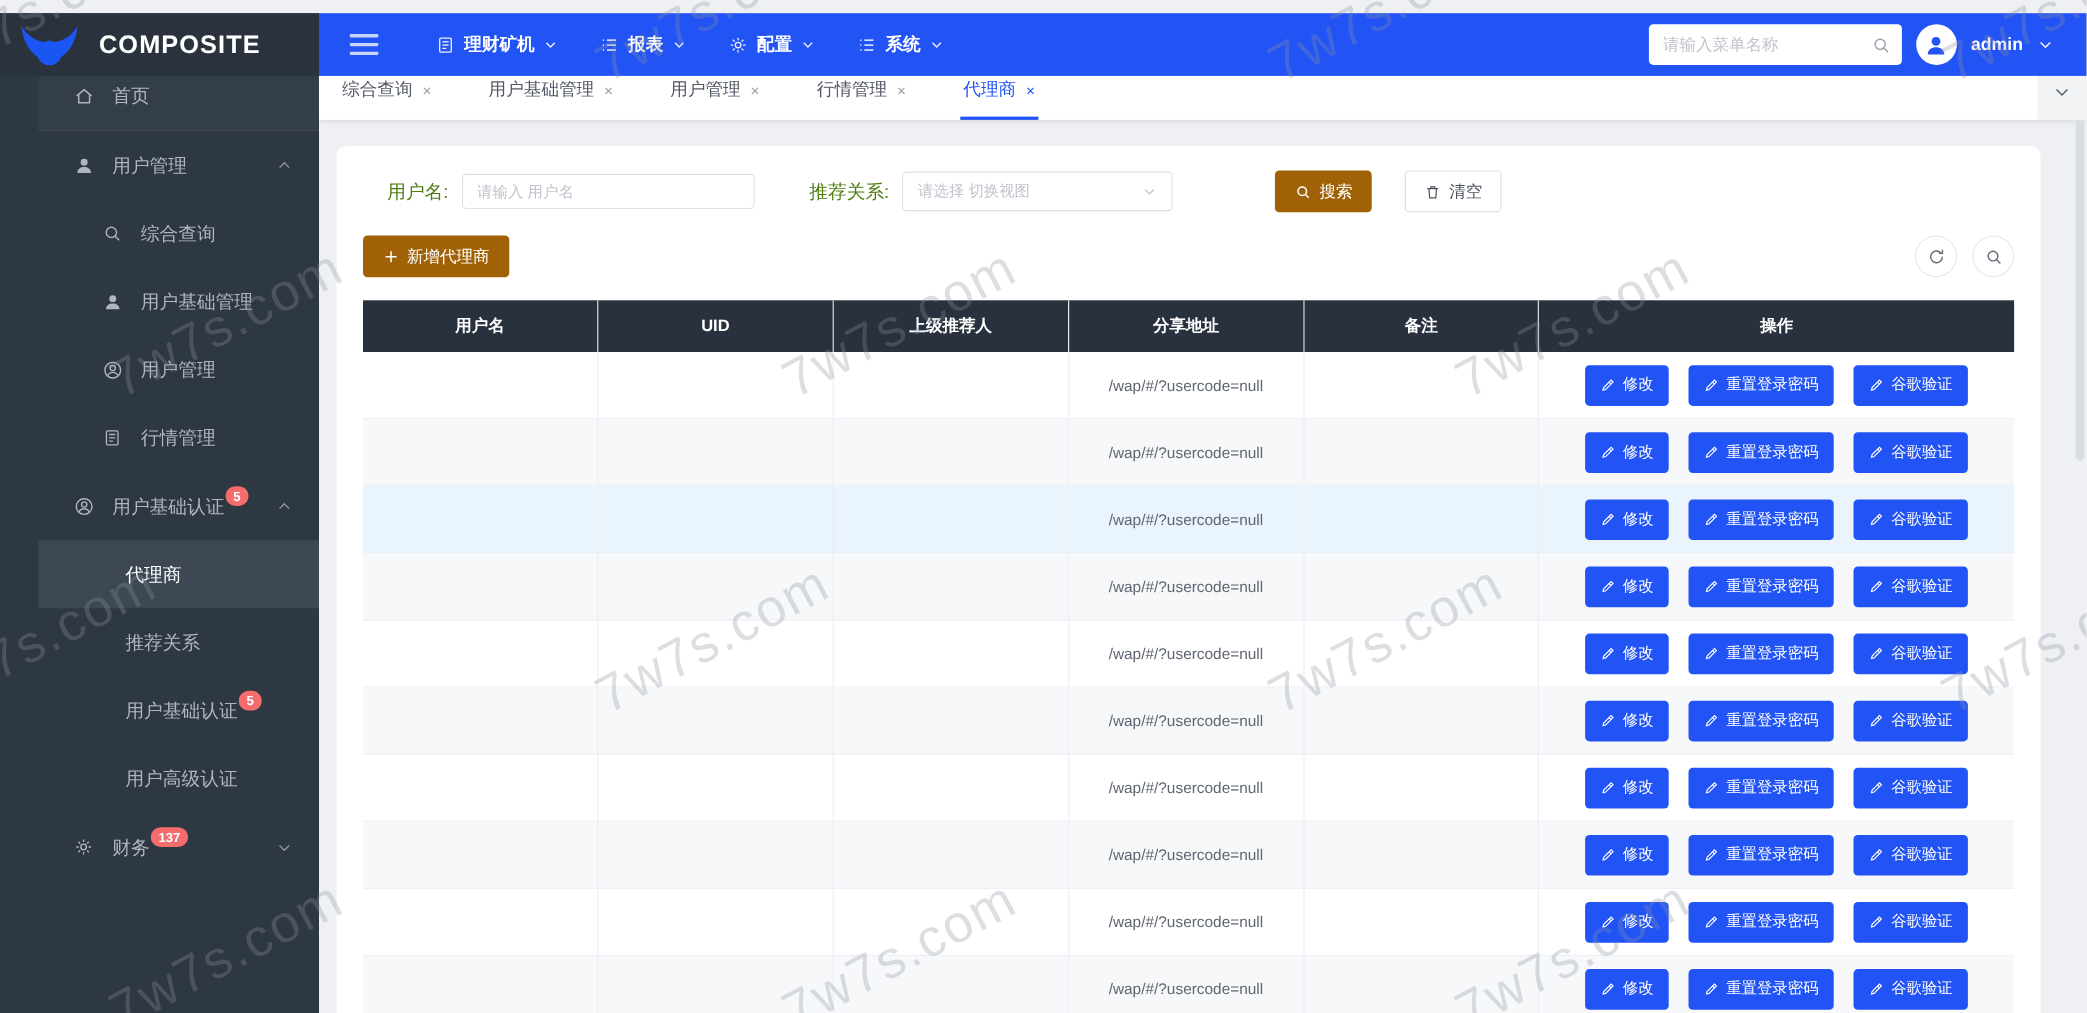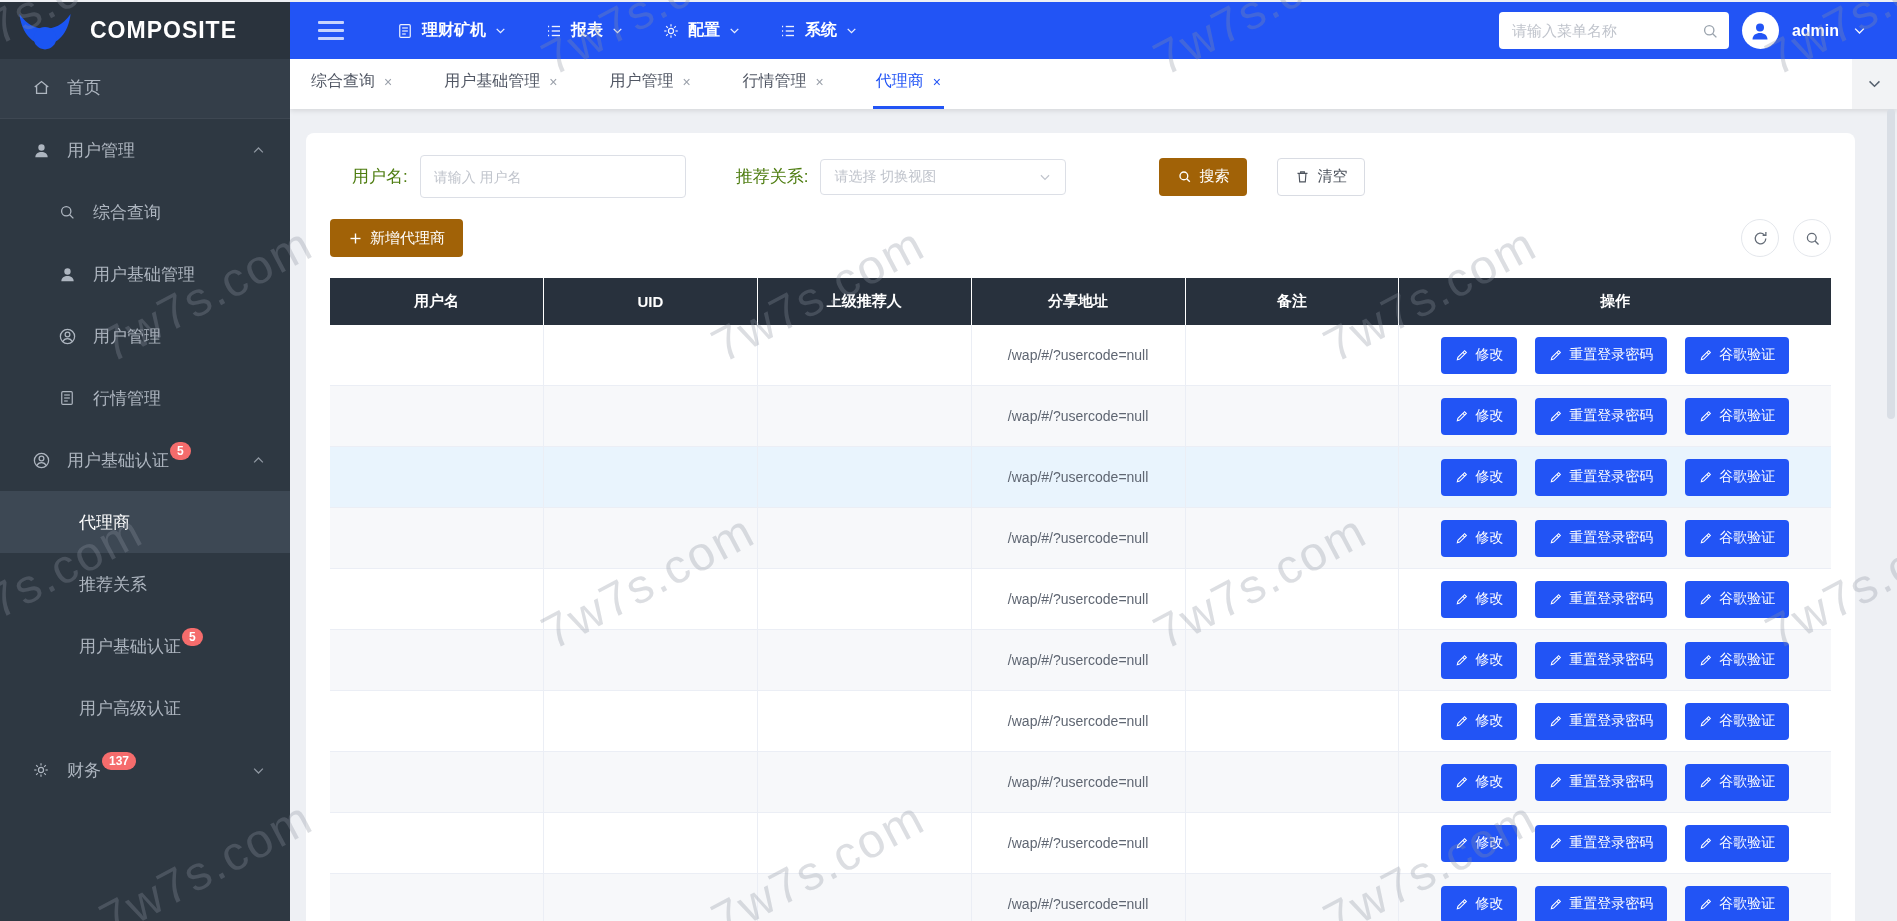--- a/index.html
+++ b/index.html
@@ -1,41 +1,41 @@
 <!DOCTYPE html>
 <html><head>
 <meta charset="utf-8">
 <style>
   * { margin:0; padding:0; box-sizing:border-box; }
   html,body { width:1897px; height:921px; overflow:hidden; }
   body { position:relative; background:#eef0f4; font-family:"Liberation Sans", sans-serif; }
 
   
-  .navbar { position:absolute; top:2px; left:0; width:1897px; height:57px; background:#2254f5; display:flex; z-index:20; }
+  .navbar { position:absolute; top:12px; left:0; width:1897px; height:57px; background:#2254f5; display:flex; z-index:20; }
   .logo { width:290px; height:57px; background:#2a333d; display:flex; align-items:center; gap:16px; padding-left:16px; flex:none; }
   .logo-text { color:#fff; font-size:23px; font-weight:bold; letter-spacing:1px; }
   .nav-main { flex:1; display:flex; align-items:center; color:#fff; }
   .hamburger { margin-left:28px; width:26px; display:flex; flex-direction:column; gap:5px; cursor:pointer; }
   .hamburger i { display:block; height:3px; background:rgba(255,255,255,.75); border-radius:1px; }
   .menus { display:flex; gap:38px; margin-left:52px; }
   .menu-item { display:flex; align-items:center; gap:8px; font-size:16px; font-weight:bold; cursor:pointer; white-space:nowrap; }
   .menu-item .mi-icon { display:flex; opacity:.92; }
   .menu-item .caret { opacity:.9; display:flex; }
   .nav-right { margin-left:auto; display:flex; align-items:center; gap:13px; margin-right:30px; }
   .nav-search { width:230px; height:37px; background:#fff; border-radius:4px; display:flex; align-items:center; padding:0 10px 0 13px; }
   .nav-search input { flex:1; border:none; outline:none; font-size:15px; color:#7f1d1d; font-family:inherit; min-width:0; }
   .nav-search input::placeholder { color:#c0c4cc; }
   .nav-search .sicon2 { color:#9aa3ad; display:flex; }
   .avatar { width:37px; height:37px; border-radius:50%; background:#fff; display:flex; align-items:center; justify-content:center; }
   .username { color:#fff; font-size:16px; font-weight:bold; }
   .user-caret { color:#fff; display:flex; opacity:.95; }
 
   
   .sidebar { position:absolute; top:57px; left:0; width:290px; bottom:0; background:#2e3842; z-index:15; }
-  .side-item { height:62px; display:flex; align-items:center; color:#aeb6c0; font-size:17px; cursor:pointer; position:relative; padding-left:30px; }
+  .side-item { height:62px; display:flex; align-items:center; color:#aeb6c0; font-size:17px; cursor:pointer; position:relative; padding-left:30px;margin-left:35px; }
   .side-item.home { background:#343e49; border-bottom:1px solid rgba(255,255,255,.05); }
   .side-item.child { padding-left:56px; }
   .side-item.leaf  { padding-left:79px; }
   .side-item.active { background:#3d4854; color:#fff; }
   .sicon { width:22px; display:flex; justify-content:center; margin-right:15px; flex:none; }
   .badge { background:#f56c6c; color:#fff; font-size:12px; line-height:18px; border-radius:10px; padding:0 7px; margin-left:1px; transform:translateY(-9px); font-weight:bold; }
   .chev { position:absolute; right:24px; display:flex; opacity:.75; }
 
   
   .tabbar { position:absolute; top:57px; left:290px; width:1607px; height:52px; background:#fff; box-shadow:0 2px 5px rgba(0,0,0,.10); display:flex; align-items:stretch; z-index:10; }
@@ -46,21 +46,21 @@
   .tab.active .tx { color:#2254f5; }
   .tab-caret { margin-left:auto; width:45px; background:#f2f3f5; display:flex; align-items:center; justify-content:center; color:#55606e; cursor:pointer; }
 
   
   .content { position:absolute; top:109px; left:290px; right:0; bottom:0; background:#eef0f4; }
   .card { position:absolute; left:16px; top:24px; right:42px; bottom:-20px; background:#fff; border-radius:8px 8px 0 0; padding:0 24px; }
 
   .filter-row { display:flex; align-items:center; margin-top:22px; }
   .f-label { font-size:17px; color:#4d7c0f; margin-right:12px; }
   .f-label.first { margin-left:22px; }
-  .inp { width:266px; height:43px; border:1px solid #dcdfe6; border-radius:4px; padding:0 13px; font-size:14px; color:#14532d; font-family:inherit; outline:none; }
+  .inp { width:266px; height:32px; border:1px solid #dcdfe6; border-radius:4px; padding:0 13px; font-size:14px; color:#14532d; font-family:inherit; outline:none; }
   .inp::placeholder { color:#c0c4cc; }
   .sel { width:246px; height:36px; border:1px solid #dcdfe6; border-radius:4px; padding:0 13px; font-size:14px; color:#c0c4cc; display:flex; align-items:center; justify-content:space-between; margin-left:0; cursor:pointer; }
   .sel .sel-caret { color:#c0c4cc; display:flex; }
   .gap1 { width:50px; } .gap2 { width:93px; } .gap3 { width:30px; }
   .btn { height:38px; border-radius:4px; display:inline-flex; align-items:center; gap:7px; font-size:15px; cursor:pointer; border:none; font-family:inherit; }
   .btn-primary { background:#a16207; color:#fff; padding:0 18px; }
   .btn-plain { background:#fff; color:#4e545e; border:1px solid #d9dce3; padding:0 17px; }
 
   .toolbar-row { display:flex; align-items:center; margin-top:21px; }
   .icon-circles { margin-left:auto; display:flex; gap:14px; }

